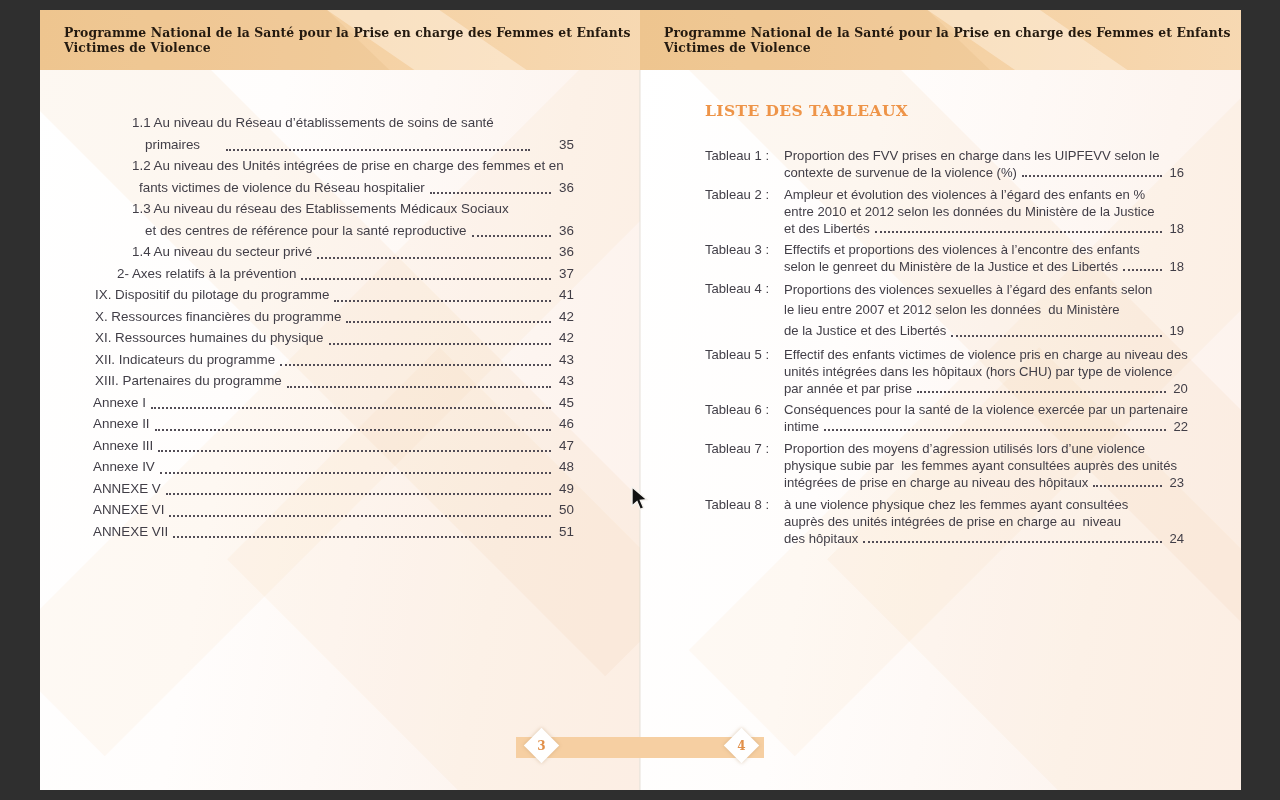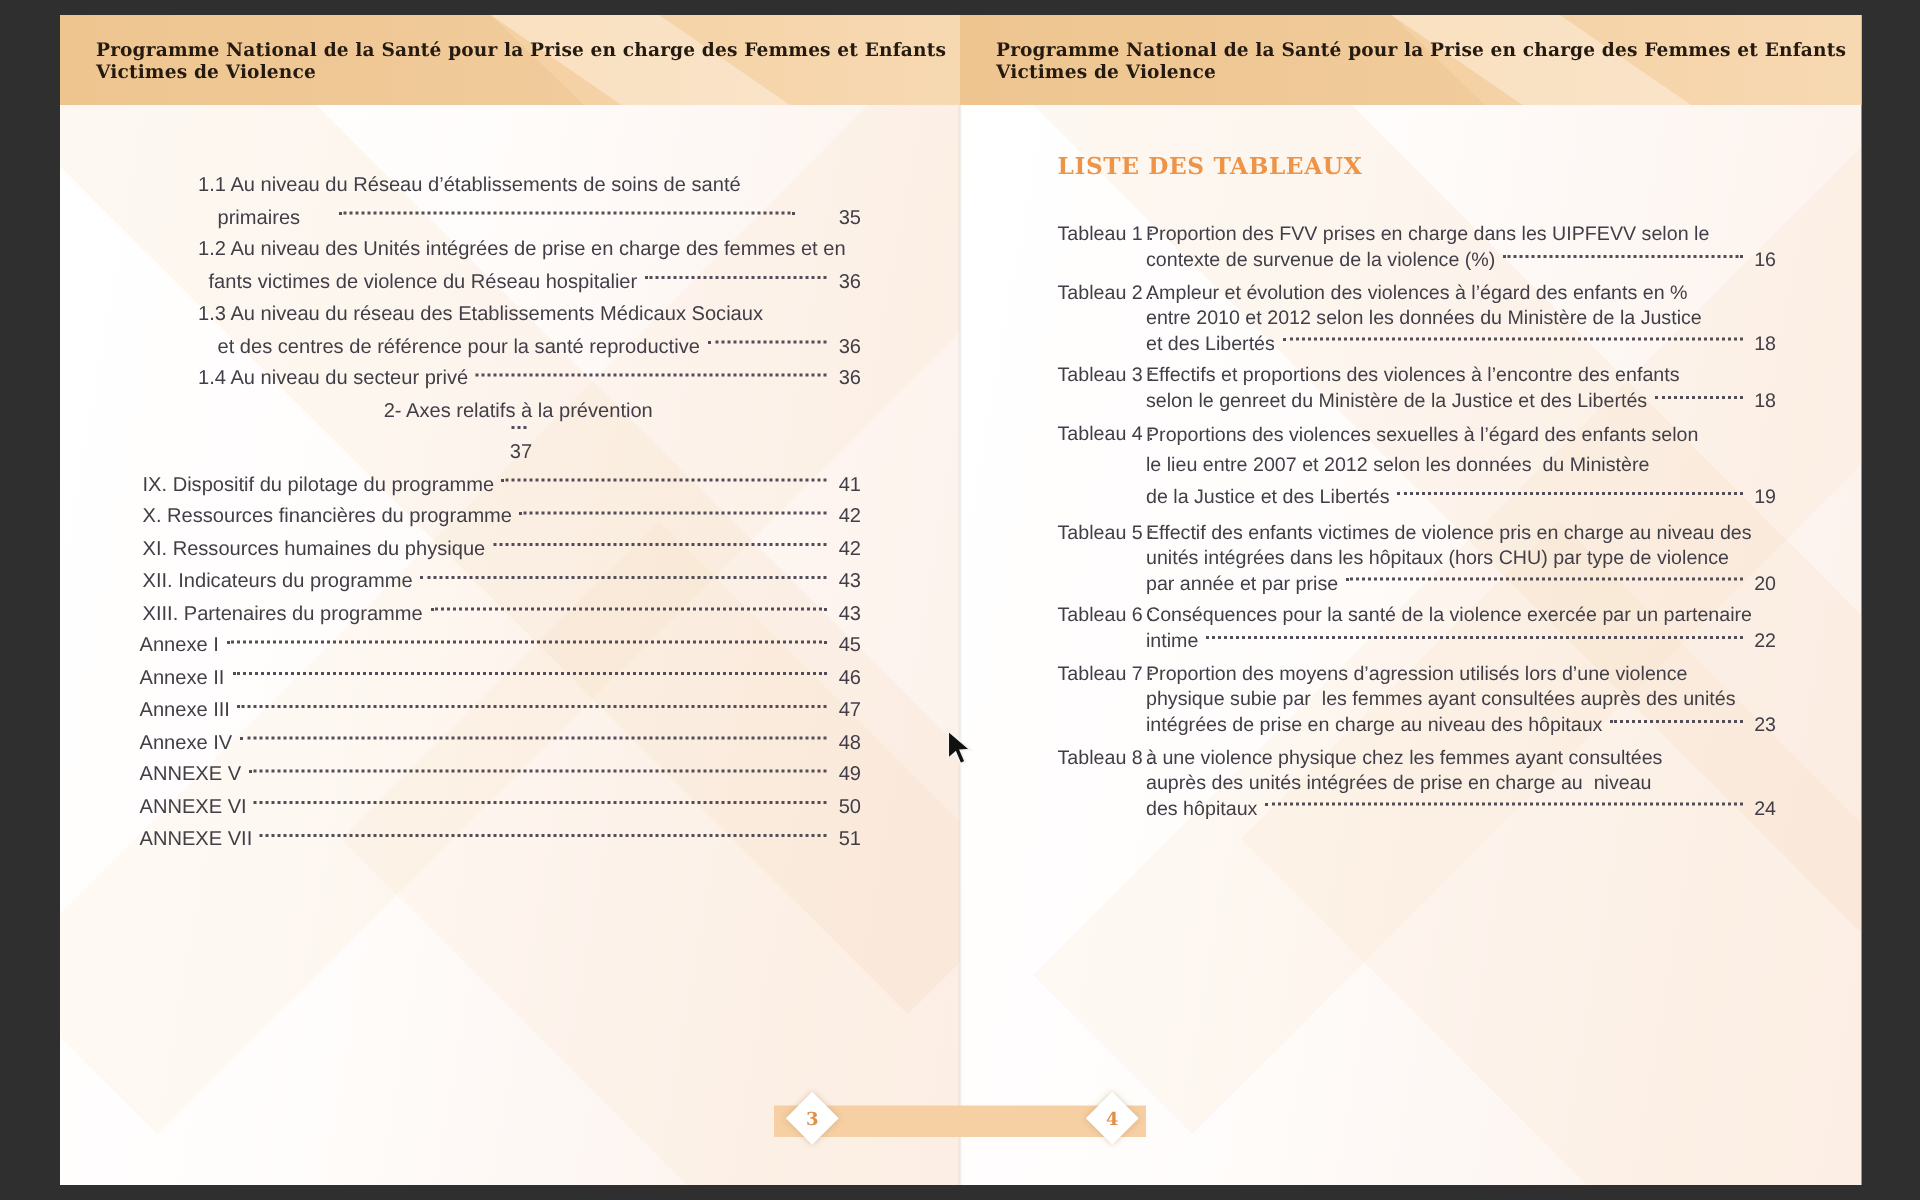--- a/index.html
+++ b/index.html
@@ -41,38 +41,38 @@
     position:relative;z-index:2;
     font-family:"DejaVu Serif", serif;font-weight:700;
     font-size:12.4px;color:#241a10;letter-spacing:0.1px;
   }
 
   
   .toc-wrap{
     position:absolute;left:53px;right:66px;top:102px;
     color:#413e47;font-size:13.4px;line-height:21.5px;
   }
-  .toc-line{display:flex;align-items:center;}
+  .toc-line{display:flex;align-items:flex-end;}
   .toc-line .t{white-space:pre;}
   .leader{flex:1 1 auto;border-bottom:2px dotted #524d56;margin:0 4px 4px 5px;min-width:10px;}
   .pg{white-space:pre;}
 
   
   .lt-wrap{
     position:absolute;left:65px;right:57px;top:92px;
     color:#413e47;font-size:13.1px;line-height:17px;
   }
   .lt-heading{
     font-family:"DejaVu Serif", serif;font-weight:700;
     color:#ee9448;font-size:15.5px;letter-spacing:0.4px;
     margin:0 0 27px 0;line-height:18px;
   }
   .tbl-row{display:flex;margin-bottom:4.6px;}
   .tbl-label{width:59px;flex:none;white-space:pre;}
-  .tbl-content{flex:1 1 auto;}
+  .tbl-content{flex:1 1 auto;margin-left:20px;}
   .tbl-content.spaced{line-height:20.5px;}
 
   
   .footer-bar{position:absolute;top:727px;height:21px;width:124px;background:#f6cfa2;}
   .footer-bar-left{right:0;}
   .footer-bar-right{left:0;}
   .diamond{
     position:absolute;top:723px;width:25px;height:25px;background:#ffffff;
     transform:rotate(45deg);box-shadow:0 0 4px rgba(180,140,90,0.45);
   }
@@ -129,21 +129,21 @@
         </div>
       </div>
       <div>
         <div class="toc-line" style="padding-left: 39px;">
           <span class="t">1.4 Au niveau du secteur privé</span>
           <span class="leader"></span>
           <span class="pg"> 36</span>
         </div>
       </div>
       <div>
-        <div class="toc-line" style="padding-left: 24px; flex-direction: column;">
+        <div class="toc-line" style="padding-left: 24px;">
           <span class="t">2- Axes relatifs à la prévention</span>
           <span class="leader"></span>
           <span class="pg"> 37</span>
         </div>
       </div>
       <div>
         <div class="toc-line" style="padding-left: 2px;">
           <span class="t">IX. Dispositif du pilotage du programme</span>
           <span class="leader"></span>
           <span class="pg"> 41</span>

